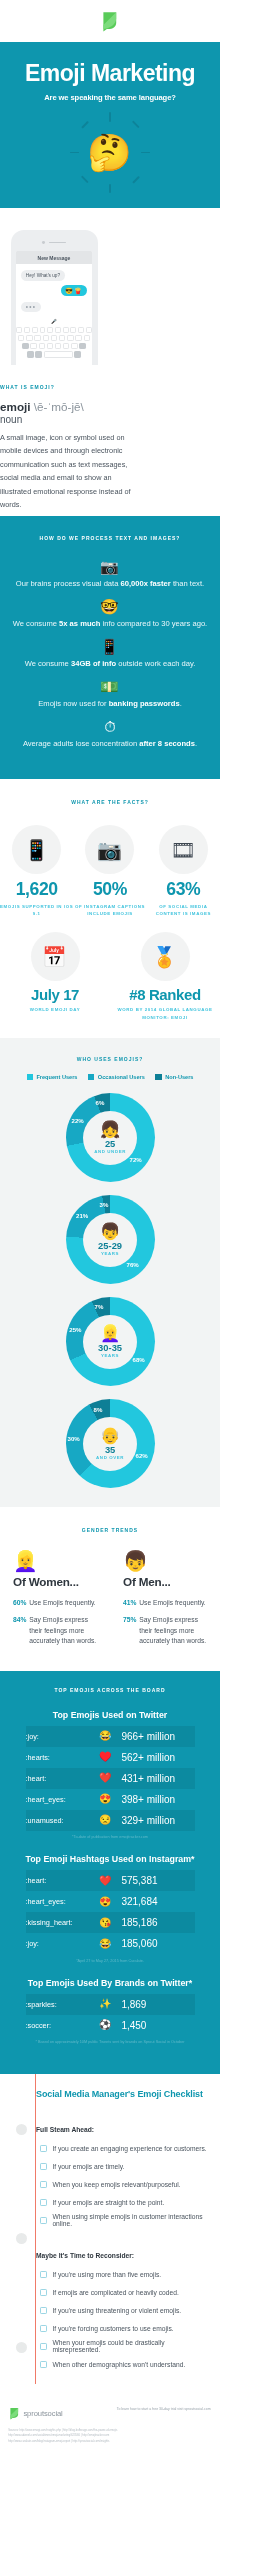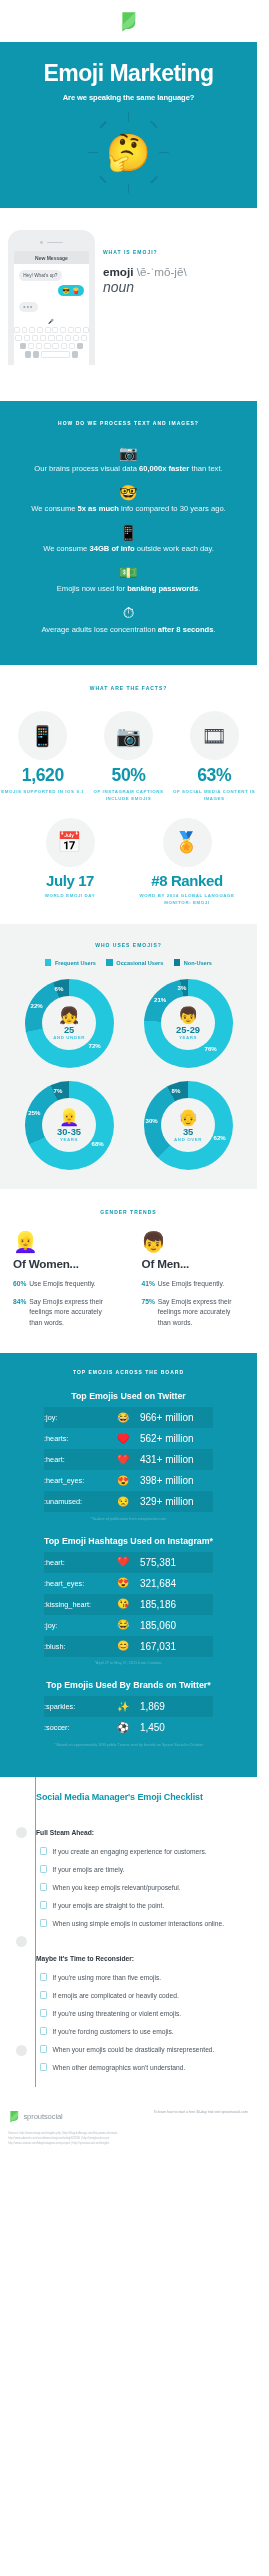--- a/index.html
+++ b/index.html
@@ -5,21 +5,21 @@
   * { box-sizing: border-box; margin: 0; padding: 0; }
   html, body {
     width: 269px;
     font-family: "Liberation Sans", sans-serif;
     background: #ffffff;
     color: #3d4650;
   }
   body { width: 269px; overflow-x: hidden; }
 
   
-  .sec { width: 257px; position: relative; }
+  .sec { width: 220px; position: relative; }
   .teal { background: #0e96ae; color: #ffffff; }
   .white { background: #ffffff; }
   .grey { background: #f2f4f4; }
 
   .eyebrow {
     text-align: center;
     font-size: 5px;
     font-weight: bold;
     letter-spacing: 1px;
     text-transform: uppercase;
@@ -50,21 +50,21 @@
   .hero-emoji {
     margin: 13px auto 0;
     width: 76px; height: 76px;
     display: flex; align-items: center; justify-content: center;
     position: relative;
   }
   .hero-emoji .big { font-size: 36px; line-height: 1; }
   .ray { position: absolute; background: #0d8399; border-radius: 1.2px; }
 
   
-  .def-wrap { display: flex; padding: 22px 0 36px; }
+  .def-wrap { display: flex; padding: 22px 0 4px; flex-direction: column; }
   .phone-col { width: 108px; display:flex; justify-content:center; }
   .phone {
     width: 87px; height: 135px;
     background: #eceef0;
     border-radius: 13px 13px 0 0;
     padding: 8.2px 5.9px 0;
     overflow: hidden;
     position: relative;
   }
   .phone-top { display:flex; align-items:center; justify-content:center; gap:4.1px; height: 8.2px; }
@@ -87,21 +87,21 @@
   .kb-rows { display:flex; flex-direction:column; gap:1.8px; margin-top:2.3px; }
   .kb-row { display:flex; gap:1.8px; justify-content:center; }
   .key { width: 6.4px; height: 6.4px; background:#fff; border:0.6px solid #e4e6e8; border-radius:1.2px; }
   .key.dark { background:#c4c9cd; border-color:#c4c9cd; }
 
   .def-col { width: 161px; padding-right: 16.4px; padding-top: 19px; }
   .def-col .eyebrow { text-align: left; margin-bottom: 9.4px; }
   .def-word { font-size: 11.7px; color:#2e363e; }
   .def-word b { font-weight: bold; }
   .def-word .phon { color:#8b949c; font-weight: normal; }
-  .def-pos { font-style: italic; font-size: 14px; color:#4a545e; margin-top: 1.2px; }
+  .def-pos { font-size: 10px; color:#4a545e; margin-top: 1.2px; }
   .def-text { font-size: 7.3px; line-height: 1.85; color:#4a545e; margin-top: 5.9px; }
 
   
   .process { padding: 19px 0 21px; }
   .process .eyebrow { margin-bottom: 17.6px; }
   .pitem { text-align:center; margin-bottom: 10.5px; }
   .pitem .ic { font-size: 15px; line-height: 1.25; }
   .pitem .tx { font-size: 7.6px; margin-top: 1.8px; color:#eaf7fa; }
   .pitem .tx b { color:#ffffff; font-weight: bold; }
 
@@ -293,20 +293,21 @@
         </div>
       </div>
     </div>
     <div class="def-col">
       <div class="eyebrow on-white">WHAT IS EMOJI?</div>
       <div class="def-word">
         <b>emoji</b>
         <span class="phon">\ē-ˈmō-jē\</span>
       </div>
       <div class="def-pos">noun</div>
+      <div class="def-text">A small image, icon or symbol used on mobile devices and through electronic communication such as text messages, social media and email to show an illustrated emotional response instead of words.</div>
     </div>
   </div>
 </div>
 
 <div class="sec teal process">
   <div class="eyebrow on-teal">HOW DO WE PROCESS TEXT AND IMAGES?</div>
   <div id="process-list">
       <div class="pitem">
         <div class="ic">📷</div>
         <div class="tx">Our brains process visual data <b>60,000x faster</b> than text.</div>
@@ -510,25 +511,20 @@
           </div>
           <div class="trow alt">
             <span class="name">:kissing_heart:</span>
             <span class="em">😘</span>
             <span class="val">185,186</span>
           </div>
           <div class="trow">
             <span class="name">:joy:</span>
             <span class="em">😂</span>
             <span class="val">185,060</span>
-          </div>
-          <div class="trow alt">
-            <span class="name">:blush:</span>
-            <span class="em">😊</span>
-            <span class="val">167,031</span>
           </div>
         </div>
         <div class="foot-note">*April 27 to May 27, 2015 from Curalate.</div>
       </div>
       <div class="tbl-block">
         <div class="tbl-title">Top Emojis Used By Brands on Twitter*</div>
         <div class="tbl">
           <div class="trow alt">
             <span class="name">:sparkles:</span>
             <span class="em">✨</span>

